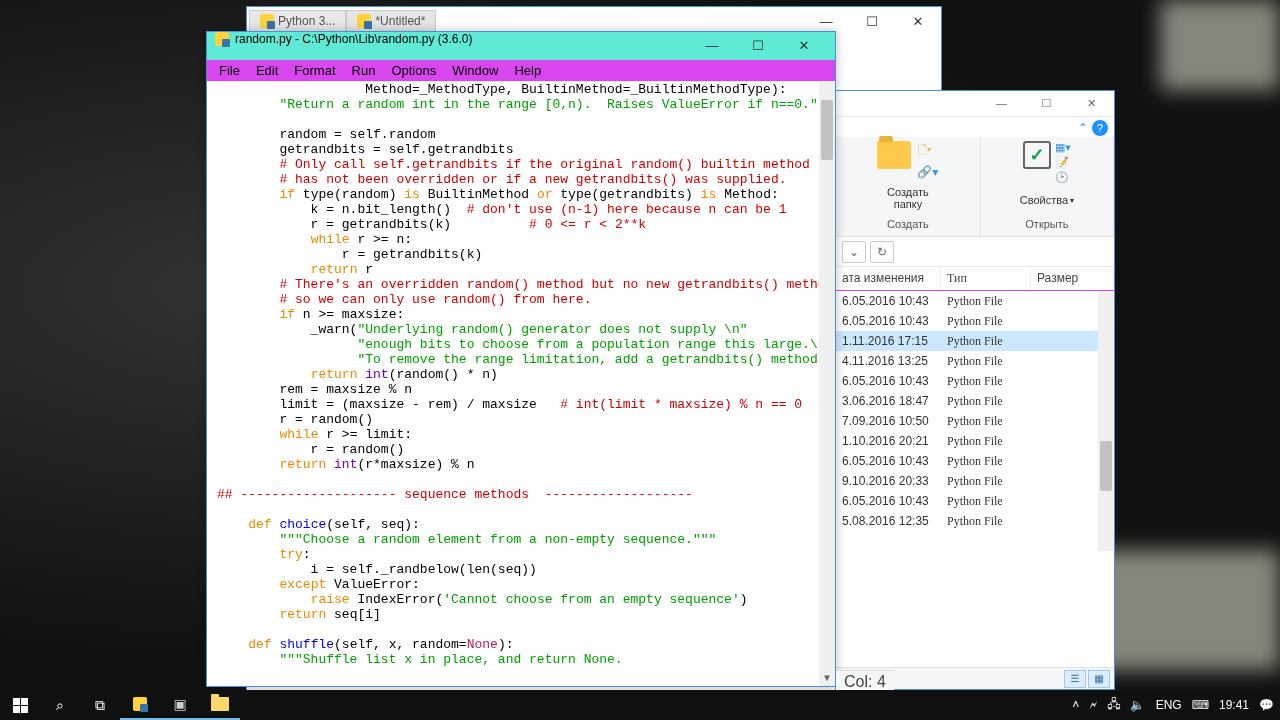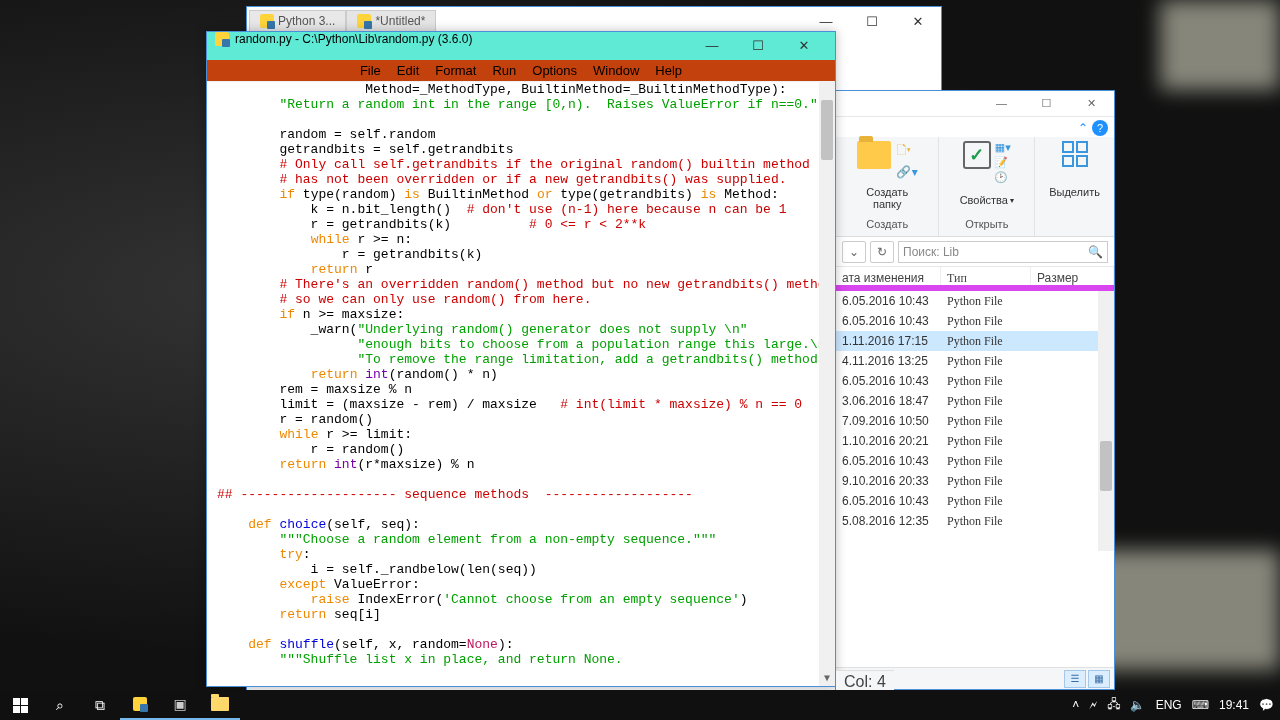--- a/index.html
+++ b/index.html
@@ -53,21 +53,21 @@
     height: 30px; display:flex; align-items:center; gap:4px;
     padding: 0 6px; border-bottom:1px solid #e8e8e8;
   }
   .explorer-addr .nav-btn { width:24px; height:22px; display:flex; align-items:center; justify-content:center; color:#666; border:1px solid #ccc; border-radius:2px; background:#fff;}
   .search-box {
     flex:1; height:22px; border:1px solid #ccc; display:flex; align-items:center; padding:0 4px;
     color:#888; font-size:12px;
   }
   .search-box .mag { color:#5a9bd5; margin-left:auto; font-size:12px;}
   .explorer-headers {
-    height:24px; display:flex; border-bottom:6px solid #d946ef;
+    height:24px; display:flex; border-bottom:1px solid #d946ef;
     font-size:12px; color:#444;
   }
   .explorer-headers > div { padding:4px 6px; border-right:1px solid #eee;}
   .col-date { width:105px;}
   .col-type { width:90px;font-family:Liberation Serif, serif;}
   .col-size { flex:1;}
   .explorer-rows { position:relative; }
   .explorer-row {
     height:20px; display:flex; font-size:12px; color:#333;
     align-items:center;
@@ -124,21 +124,21 @@
     box-shadow: 0 0 10px rgba(0,0,0,0.25);
     display:flex; flex-direction:column;
   }
   .editor-titlebar {
     height:28px; display:flex; align-items:flex-start; padding:0 8px;
     background:#5eead4;
   }
   .editor-titlebar .title-text { font-size:12px; color:#000;}
   .menu-bar {
     height:22px; display:flex; align-items:center; padding:0 4px;
-    background:#c2410c; border-bottom:1px solid #f0f0f0;justify-content:center;
+    background:#d946ef; border-bottom:1px solid #f0f0f0;
   }
   .menu-item { padding:2px 8px; font-size:13px; color:#000;}
   .code-area {
     flex:1; overflow:hidden; position:relative;
     font-family: "Courier New", monospace;
     font-size: 13px;
     line-height: 15px;
     white-space: pre;
     padding: 0 2px 0 10px;
     color:#000;
@@ -239,38 +239,24 @@
           <span>📝</span>
           <span>🕑</span>
         </div>
       </div>
       <div class="ribbon-label" style="display:flex; align-items:center; gap:2px;">
           <span>Свойства</span>
           <span style="font-size:8px;">▾</span>
         </div>
       <div class="ribbon-footer">Открыть</div>
     </div>
-    <div class="ribbon-group" style="flex:0.8; border-right:none;">
-      <div class="grid-ico">
-          <span></span>
-          <span></span>
-          <span></span>
-          <span></span>
-        </div>
-      <div class="ribbon-label">Выделить</div>
-      <div class="ribbon-footer">&nbsp;</div>
-    </div>
   </div>
   <div class="explorer-addr">
     <div class="nav-btn">⌄</div>
     <div class="nav-btn">↻</div>
-    <div class="search-box">
-      <span>Поиск: Lib</span>
-      <span class="mag">🔍</span>
-    </div>
   </div>
   <div class="explorer-headers">
     <div class="col-date">ата изменения</div>
     <div class="col-type">Тип</div>
     <div class="col-size">Размер</div>
   </div>
   <div class="explorer-rows" style="height:260px;">
     <div id="explorer-rows-inner">
         <div class="explorer-row">
           <div class="col-date">6.05.2016 10:43</div>

